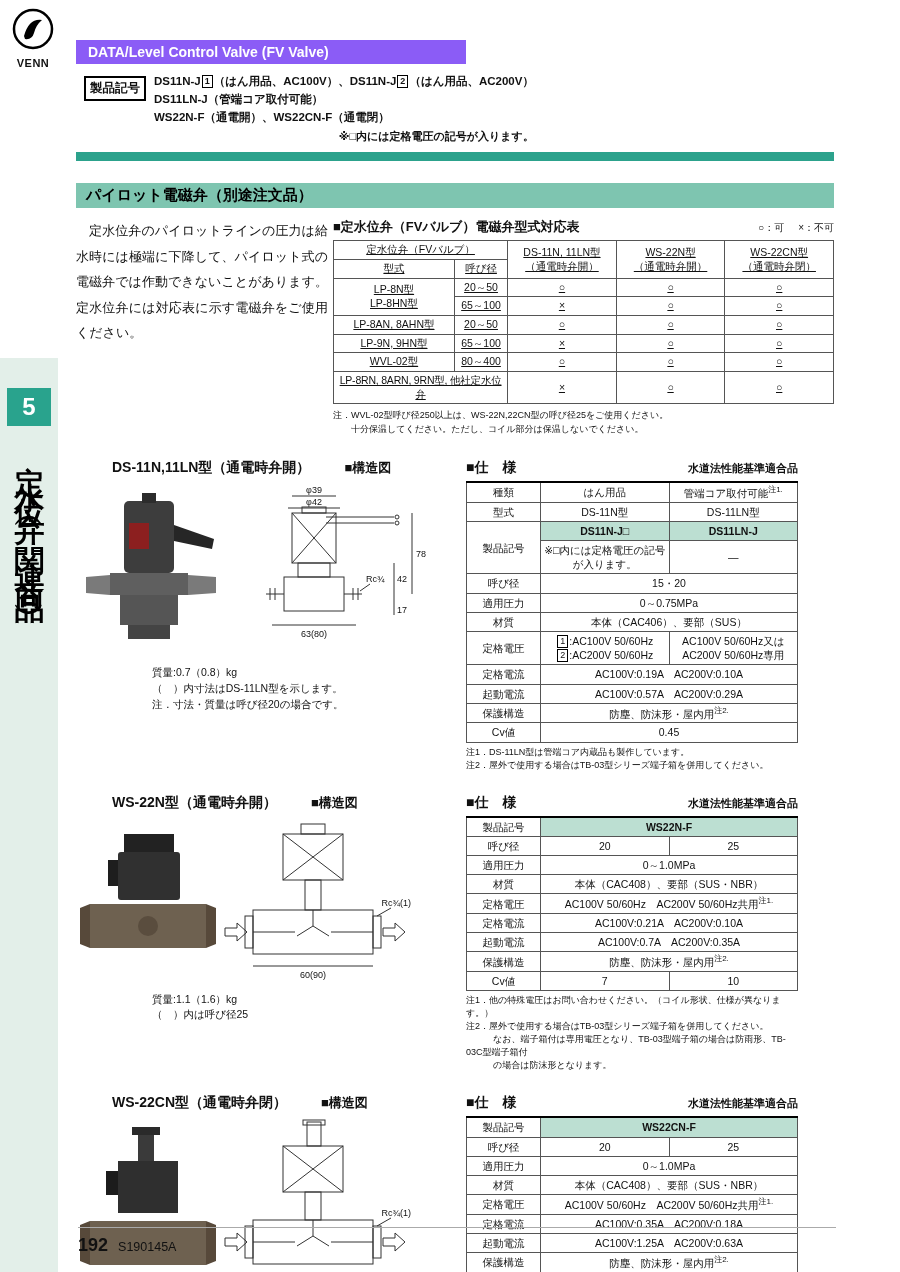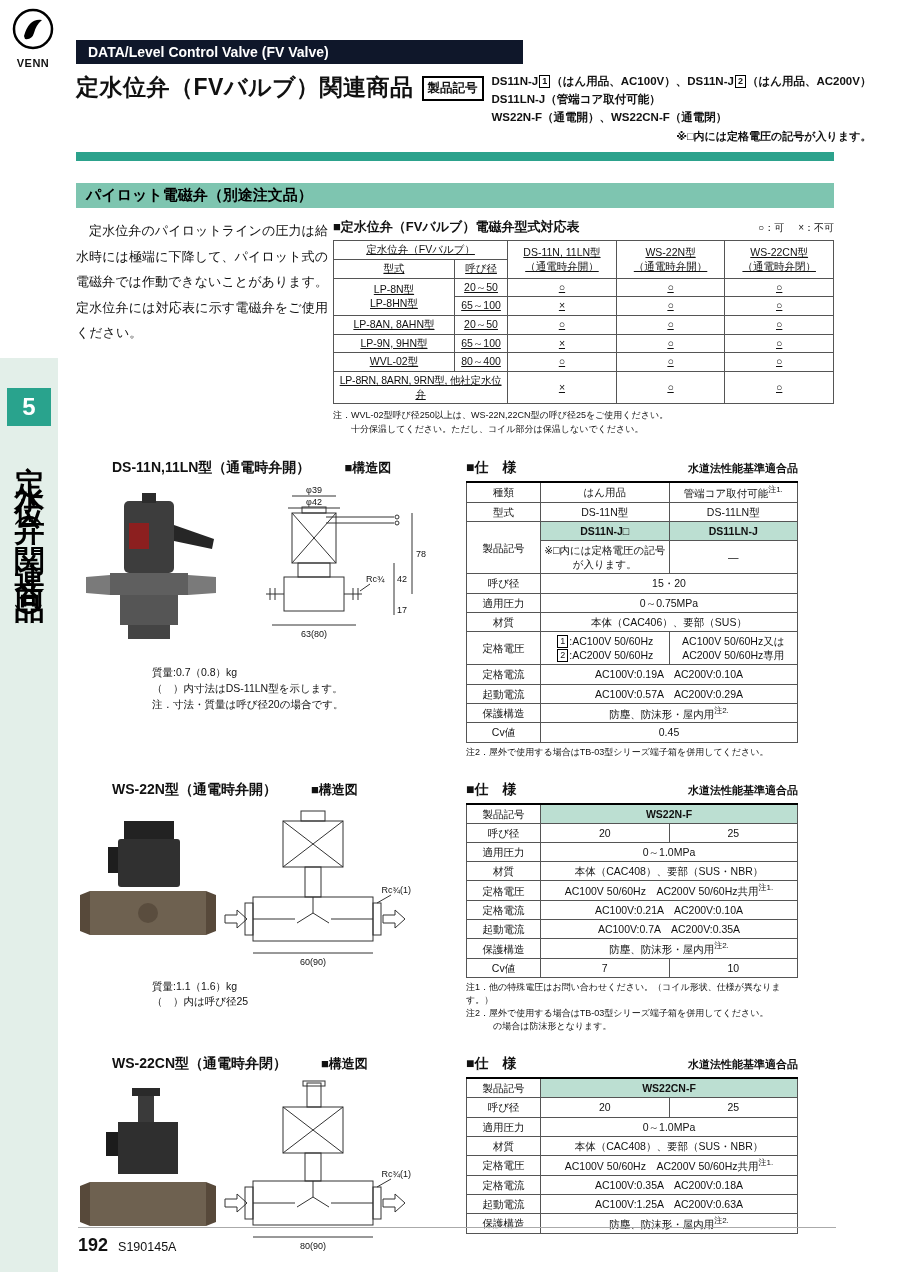--- a/index.html
+++ b/index.html
@@ -14,21 +14,21 @@
   .rail-band { position:absolute; top:358px; left:0; width:58px; bottom:0; background:#e3efe9; }
   .chapter-box { width:44px; height:38px; background:#29a38d; color:#fff; font-size:24px; font-weight:bold;
                  display:flex; align-items:center; justify-content:center; margin:30px auto 0; }
   .vertical-title { writing-mode:vertical-rl; font-size:30px; font-weight:bold; letter-spacing:16px;
                     margin:16px auto 0; color:#000; }
 
   
   .main { position:absolute; left:76px; top:0; width:758px; }
 
   
-  .black-bar { display:block; width:447px; background:#0f172a; color:#fff; font-size:14px; font-weight:bold;
+  .black-bar { display:block; width:390px; background:#8b5cf6; color:#fff; font-size:14px; font-weight:bold;
                padding:4px 12px; margin-top:40px; }
   .title-row { display:flex; margin-top:8px; align-items:flex-start; }
   .page-title { font-size:23px; font-weight:bold; white-space:nowrap; letter-spacing:.5px; }
   .code-label { border:2px solid #000; font-size:12.5px; font-weight:bold; padding:2px 4px; margin:4px 8px 0 8px; white-space:nowrap; }
   .codes { font-size:11.5px; font-weight:bold; line-height:1.55; white-space:nowrap; margin-top:1px; }
   .codes .note { text-align:right; font-size:11px; margin-top:2px; }
   .boxd { display:inline-block; border:1px solid #000; font-size:9px; line-height:1; padding:1px 2px; margin:0 1px; vertical-align:1px; }
   .teal-rule { height:9px; background:#2ca28c; margin-top:7px; }
 
   
@@ -92,21 +92,20 @@
     <div class="rail-band">
       <div class="chapter-box">5</div>
       <div class="vertical-title">定水位弁（関連商品）</div>
     </div>
   </div>
 
   <div class="main">
 
     <div class="black-bar">DATA/Level Control Valve (FV Valve)</div>
     <div class="title-row">
-      <div class="page-title">定水位弁（FVバルブ）関連商品</div>
       <div class="code-label">製品記号</div>
       <div class="codes">
         <div><span>DS11N-J</span><span class="boxd">1</span><span>（はん用品、AC100V）、DS11N-J</span><span class="boxd">2</span><span>（はん用品、AC200V）</span></div>
         <div>DS11LN-J（管端コア取付可能）</div>
         <div>WS22N-F（通電開）、WS22CN-F（通電閉）</div>
         <div class="note">※□内には定格電圧の記号が入ります。</div>
       </div>
     </div>
     <div class="teal-rule"></div>
 
@@ -311,20 +310,21 @@
                 <td>保護構造</td>
                 <td colspan="2"><span>防塵、防沫形・屋内用</span><sup class="n">注2.</sup></td>
               </tr>
             <tr>
                 <td>Cv値</td>
                 <td colspan="2">0.45</td>
               </tr>
           </tbody>
         </table>
         <div class="fnotes">
+          <div>注1．DS-11LN型は管端コア内蔵品も製作しています。</div>
           <div>注2．屋外で使用する場合はTB-03型シリーズ端子箱を併用してください。</div>
         </div>
       </div>
     </div>
 
     <div class="product">
       <div class="prod-left">
         <div class="prod-head">
           <div class="prod-title">WS-22N型（通電時弁開）</div>
           <div class="fig-label">■構造図</div>
@@ -412,20 +412,21 @@
             <tr>
                 <td>Cv値</td>
                 <td>7</td>
                 <td>10</td>
               </tr>
           </tbody>
         </table>
         <div class="fnotes">
           <div>注1．他の特殊電圧はお問い合わせください。（コイル形状、仕様が異なります。）</div>
           <div>注2．屋外で使用する場合はTB-03型シリーズ端子箱を併用してください。</div>
+          <div>　　　なお、端子箱付は専用電圧となり、TB-03型端子箱の場合は防雨形、TB-03C型端子箱付</div>
           <div>　　　の場合は防沫形となります。</div>
         </div>
       </div>
     </div>
 
     <div class="product">
       <div class="prod-left">
         <div class="prod-head">
           <div class="prod-title">WS-22CN型（通電時弁閉）</div>
           <div class="fig-label">■構造図</div>

